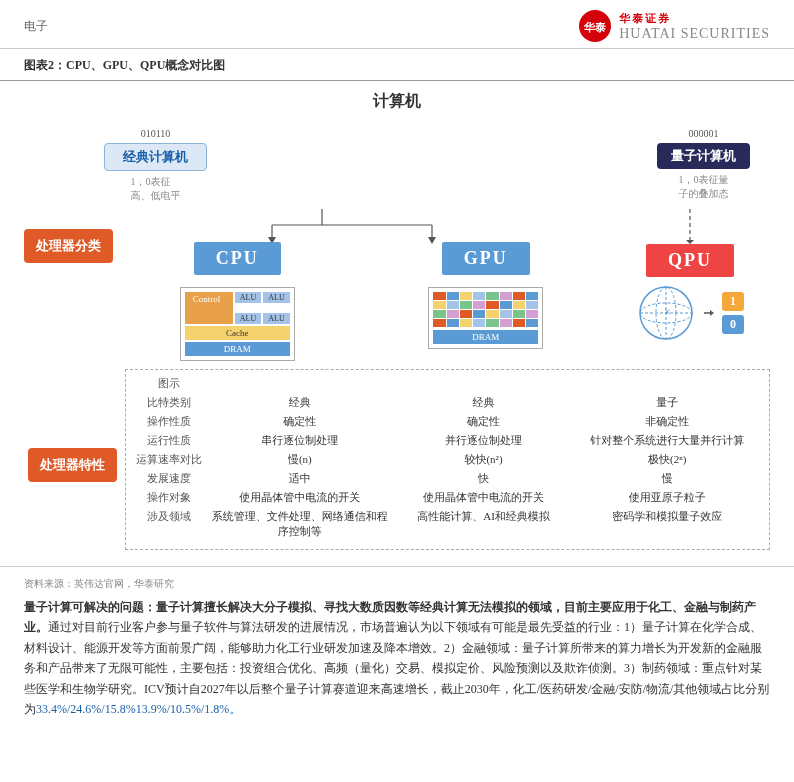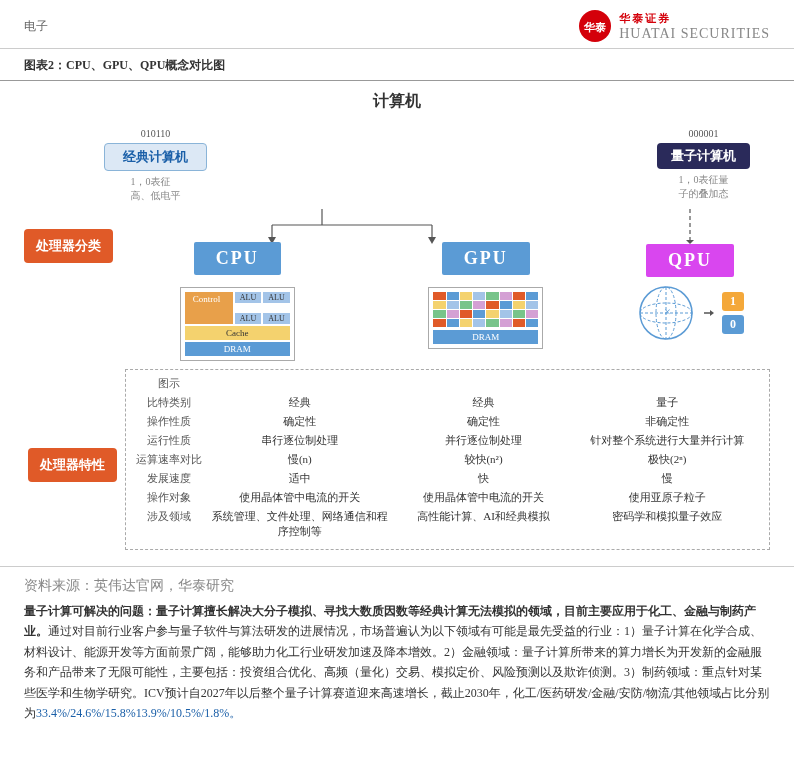--- a/index.html
+++ b/index.html
@@ -126,21 +126,21 @@
     .chip-label {
       font-size: 18px;
       font-weight: bold;
       padding: 6px 22px;
       border-radius: 2px;
       color: #fff;
       letter-spacing: 2px;
     }
     .cpu-label { background: #5b9bd5; }
     .gpu-label { background: #5b9bd5; }
-    .qpu-label { background: #d946ef; }
+    .qpu-label { background: #ef4444; }
     .prop-row {
       display: flex;
       gap: 0;
       margin-bottom: 4px;
       font-size: 11px;
       text-align: center;
     }
     .prop-row-label {
       min-width: 72px;
       color: #555;
@@ -156,21 +156,21 @@
       flex: 1;
       color: #333;
     }
     
     .bottom-text-area {
       padding: 10px 24px 14px 24px;
       border-top: 1px solid #ccc;
       margin-top: 6px;
     }
     .source-line {
-      font-size: 14px;
+      font-size: 10px;
       color: #888;
       margin-bottom: 6px;
     }
     .bottom-content p {
       font-size: 12px;
       line-height: 1.7;
       color: #333;
       text-indent: 0;
     }
     .bold-text {

